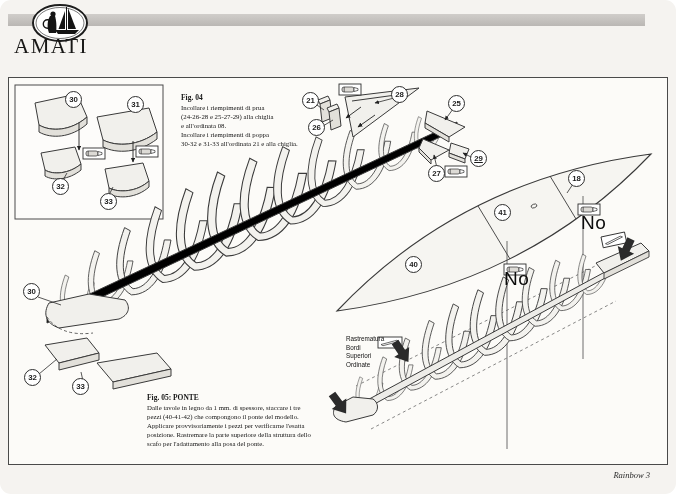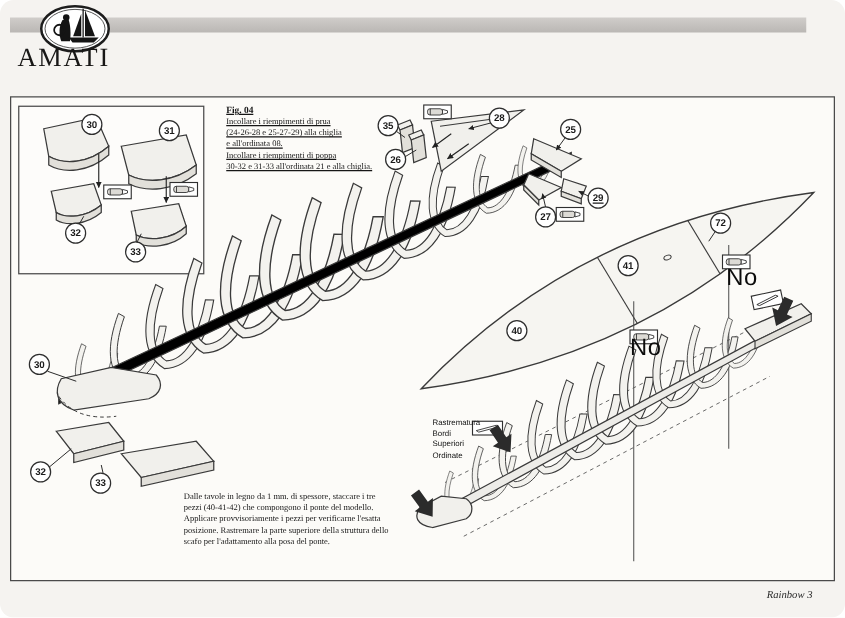--- a/index.html
+++ b/index.html
@@ -22,21 +22,21 @@
   }
   .logo-svg{position:absolute;left:20px;top:1px;}
   .board{
     position:absolute;left:8px;top:77px;width:658px;height:386px;
     background:#fcfbf8;border:1px solid #4a4a4a;
   }
   .art{position:absolute;left:0;top:0;}
   .figblock{position:absolute;color:#161616;}
   .figblock .ftitle{font-weight:bold;font-size:7.5px;line-height:10px;}
   .figblock .tline{display:block;font-size:6.8px;line-height:9px;white-space:nowrap;}
-  #fig04{left:172px;top:5px;width:130px;text-decoration:underline;}
+  #fig04{left:172px;top:15px;width:130px;}
   #fig05{left:138px;top:315px;width:190px;}
   .taper{
     position:absolute;left:337px;top:257px;
     font-family:"Liberation Sans", sans-serif;
     font-size:6.3px;line-height:8.6px;color:#111;
   }
   .taper span{display:block;}
   .no-label{
     position:absolute;
     font-family:"Liberation Sans", sans-serif;
@@ -242,20 +242,21 @@
     <div class="figblock" id="fig04">
       <div class="ftitle">Fig. 04</div>
       <span class="tline">Incollare i riempimenti di prua</span>
       <span class="tline">(24-26-28 e 25-27-29) alla chiglia</span>
       <span class="tline">e all'ordinata 08.</span>
       <span class="tline">Incollare i riempimenti di poppa</span>
       <span class="tline">30-32 e 31-33 all'ordinata 21 e alla chiglia.</span>
     </div>
 
     <div class="figblock" id="fig05">
+      <div class="ftitle">Fig. 05: PONTE</div>
       <span class="tline">Dalle tavole in legno da 1 mm. di spessore, staccare i tre</span>
       <span class="tline">pezzi (40-41-42) che compongono il ponte del modello.</span>
       <span class="tline">Applicare provvisoriamente i pezzi per verificarne l'esatta</span>
       <span class="tline">posizione. Rastremare la parte superiore della struttura dello</span>
       <span class="tline">scafo per l'adattamento alla posa del ponte.</span>
     </div>
 
     <div class="taper">
       <span>Rastrematura</span>
       <span>Bordi</span>
@@ -263,27 +264,27 @@
       <span>Ordinate</span>
     </div>
 
     <div class="no-label" id="no1">No</div>
     <div class="no-label" id="no2">No</div>
 
     <div class="callout" style="left:56px;top:13px;">30</div>
     <div class="callout" style="left:118px;top:18px;">31</div>
     <div class="callout" style="left:43px;top:100px;">32</div>
     <div class="callout" style="left:91px;top:115px;">33</div>
-    <div class="callout" style="left:293px;top:14px;">35</div>
+    <div class="callout" style="left:293px;top:14px;">21</div>
     <div class="callout" style="left:382px;top:8px;">28</div>
     <div class="callout" style="left:299px;top:41px;">26</div>
     <div class="callout" style="left:439px;top:17px;">25</div>
     <div class="callout" style="left:419px;top:87px;">27</div>
     <div class="callout" style="left:461px;top:72px;text-decoration:underline;">29</div>
-    <div class="callout" style="left:559px;top:92px;">72</div>
+    <div class="callout" style="left:559px;top:92px;">18</div>
     <div class="callout" style="left:485px;top:126px;">41</div>
     <div class="callout" style="left:396px;top:178px;">40</div>
     <div class="callout" style="left:14px;top:205px;">30</div>
     <div class="callout" style="left:15px;top:291px;">32</div>
     <div class="callout" style="left:63px;top:300px;">33</div>
   </div>
 
   <div class="footer">Rainbow 3</div>
 </div>
 

